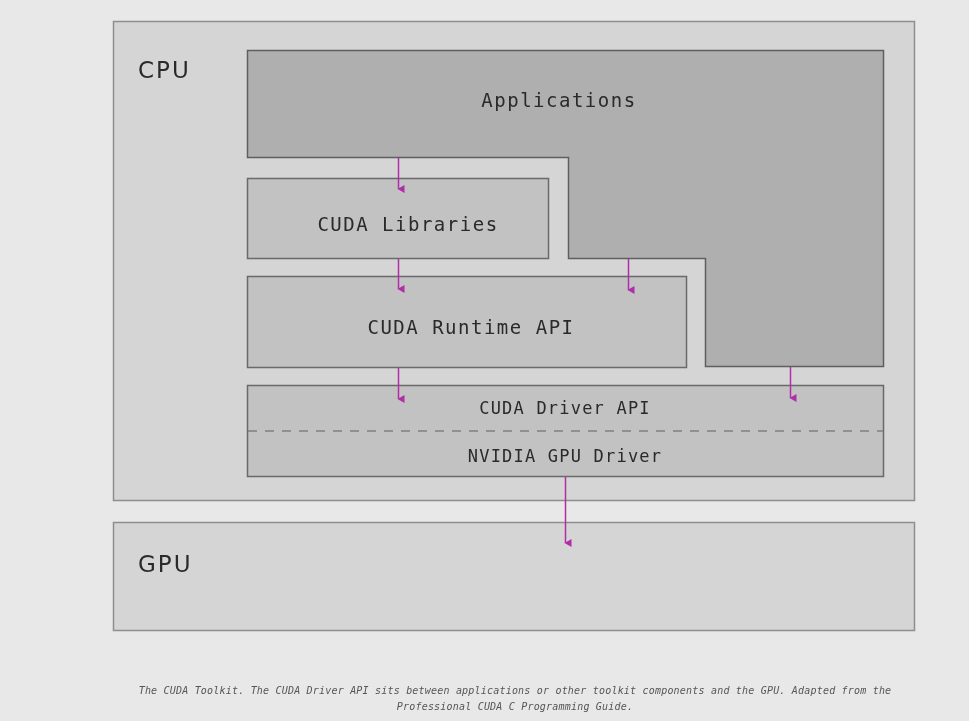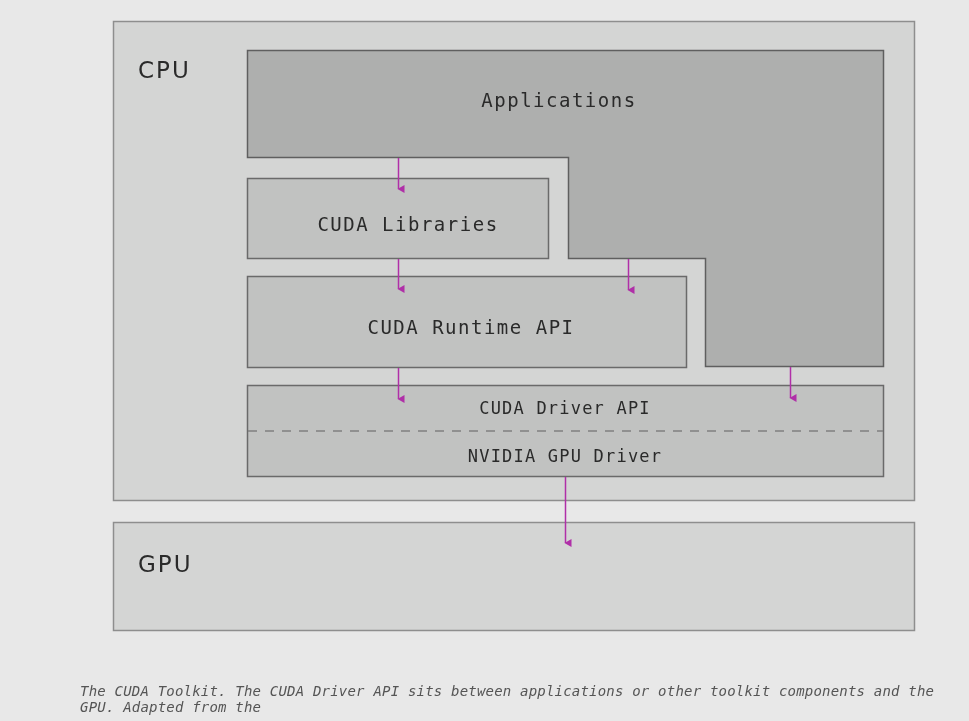--- a/index.html
+++ b/index.html
@@ -7,24 +7,24 @@
     width: 969px; height: 721px;
     background: #e8e8e8;
     position: relative;
     overflow: hidden;
     font-family: "DejaVu Sans Mono", "Liberation Mono", monospace;
   }
   #diagram { position: absolute; left: 0; top: 0; }
   .caption {
     position: absolute;
     left: 80px; top: 683px; width: 870px;
-    text-align: left;
+    text-align: center;
     font-family: "DejaVu Sans Mono", "Liberation Mono", monospace;
     font-style: italic;
-    font-size: 14px;
+    font-size: 10px;
     line-height: 16px;
     color: #555;
     letter-spacing: 0.2px;
   }
 </style>
 </head>
 <body>
 
 <svg id="diagram" width="969" height="721" viewBox="0 0 969 721" xmlns="http://www.w3.org/2000/svg">
   <defs>
@@ -70,13 +70,14 @@
     <line x1="398.5" y1="259" x2="398.5" y2="289" marker-end="url(#arrowhead)"></line>
     <line x1="628.5" y1="259" x2="628.5" y2="290" marker-end="url(#arrowhead)"></line>
     <line x1="398.5" y1="368" x2="398.5" y2="399" marker-end="url(#arrowhead)"></line>
     <line x1="790.5" y1="367" x2="790.5" y2="398" marker-end="url(#arrowhead)"></line>
     <line x1="565.5" y1="477" x2="565.5" y2="543" marker-end="url(#arrowhead)"></line>
   </g>
 </svg>
 
 <div class="caption">
   <div>The CUDA Toolkit. The CUDA Driver API sits between applications or other toolkit components and the GPU. Adapted from the</div>
+  <div>Professional CUDA C Programming Guide.</div>
 </div>
 
 </body></html>

